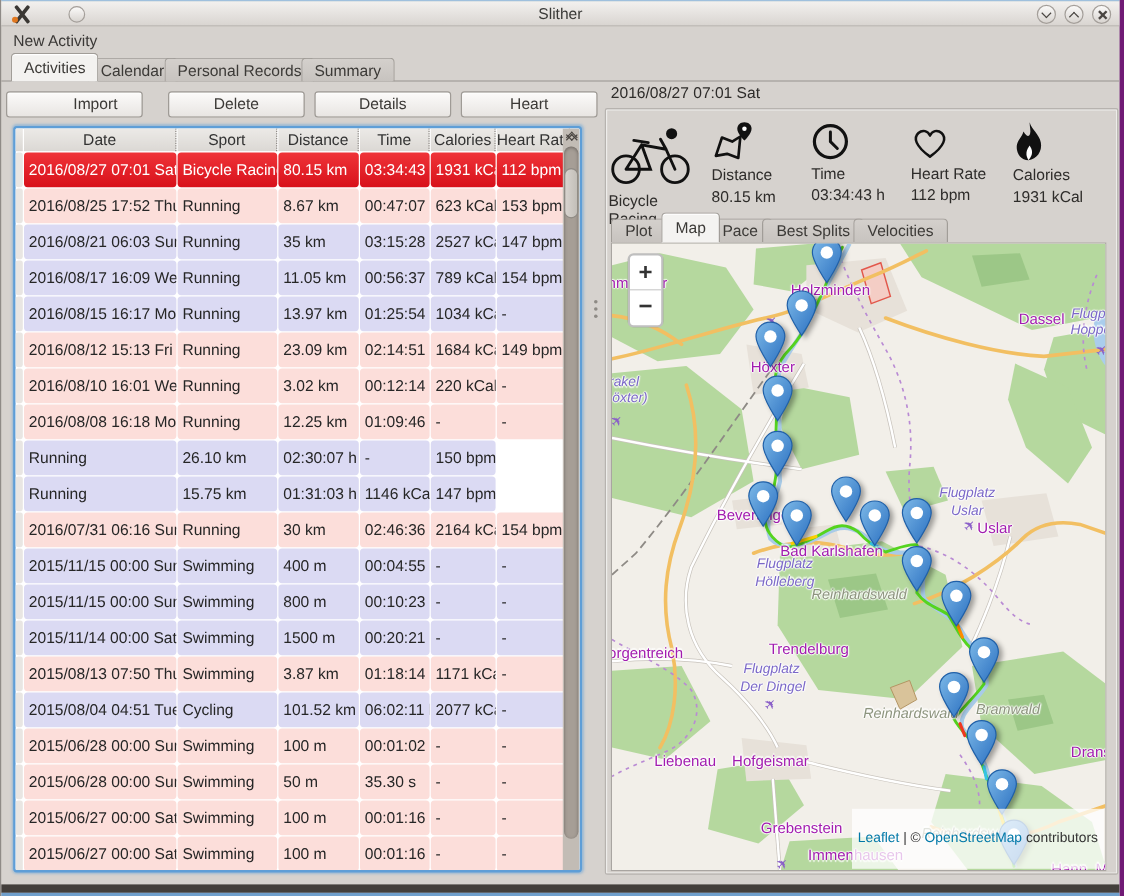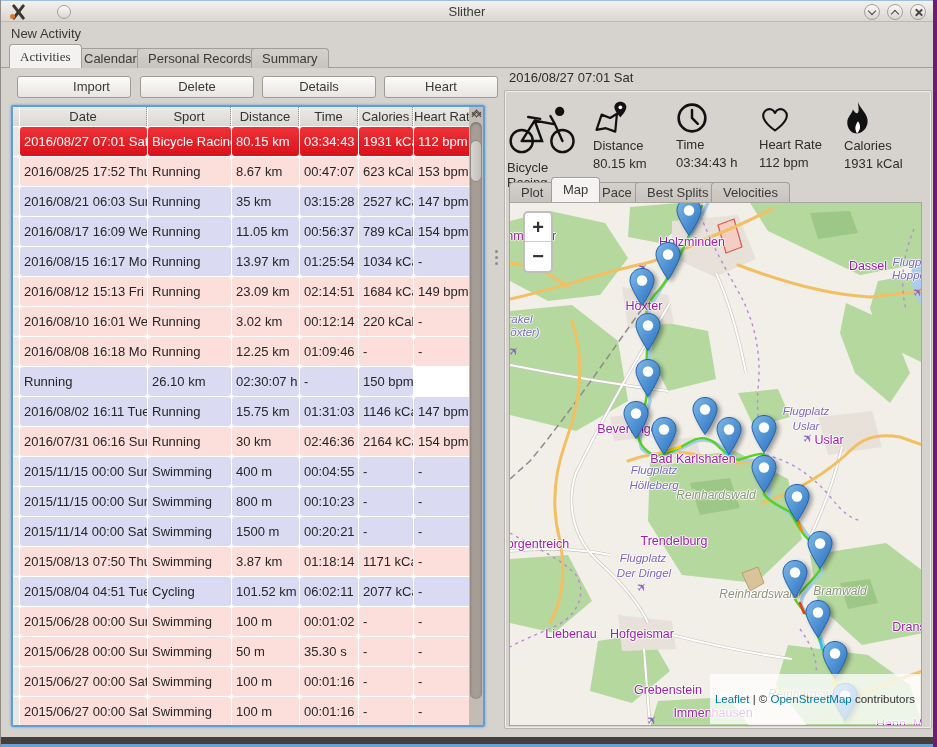--- a/index.html
+++ b/index.html
@@ -29,21 +29,21 @@
   .xg{position:absolute;left:7px;top:3px;width:1.8px;height:9px;background:#4a4642;}
   .xg.a{transform:rotate(45deg);} .xg.b{transform:rotate(-45deg);}
   
   .menubar{position:absolute;left:0;top:23px;width:100%;height:21px;}
   .menu-item{position:absolute;left:10px;top:3px;}
   .tabbar{position:absolute;left:0;top:44px;width:100%;height:24px;}
   .tabbar .rule{position:absolute;left:0;bottom:0;width:100%;height:1px;background:#a19d98;}
   .tab{position:absolute;bottom:0;height:20px;line-height:19px;padding:0 10px;
     background:linear-gradient(#d4d0cc,#c7c3bf);border:1px solid #a19d98;border-bottom:none;
     border-radius:4px 4px 0 0;color:#3c3a37;}
-  .tab.active{height:24px;line-height:23px;background:#f3f2f0;box-shadow:inset 0 1px 0 #fff;z-index:2;font-family:Liberation Serif, serif;}
+  .tab.active{height:24px;line-height:23px;background:#f3f2f0;box-shadow:inset 0 1px 0 #fff;z-index:2;}
   
   .pushbtn{position:absolute;top:76px;width:114px;height:22px;text-align:center;line-height:20px;
     background:linear-gradient(#fcfbfa,#e8e5e2);border:1px solid #9f9b96;border-radius:3px;
     box-shadow:inset 0 1px 0 #fff;color:#3b3936;}
   
   .tablewrap{position:absolute;left:10px;top:105px;width:474px;height:622px;background:#fff;
     border:2px solid #5e9ed7;border-radius:3px;box-shadow:0 0 2px 1px rgba(110,165,215,.55);overflow:hidden;}
   .thead,.trow{display:grid;grid-template-columns:6px 127px 83px 67px 58px 54px 61px;grid-gap:1px;background:#fff;}
   .thead{height:19px;margin-bottom:1px;}
   .thead .hc{background:linear-gradient(#eceae7,#dbd8d4);color:#333;text-align:center;line-height:19px;
@@ -137,21 +137,21 @@
   </div>
 
   <div class="tabbar">
     <div class="rule"></div>
     <div class="tab active" style="left:8px;">Activities</div>
     <div class="tab" style="left:72px;">Calendar</div>
     <div class="tab" style="left:136px;">Personal Records</div>
     <div class="tab" style="left:250px;">Summary</div>
   </div>
 
-  <div class="pushbtn" style="left:16px;padding-left:35px;">Import</div>
+  <div class="pushbtn" style="left:4px;padding-left:35px;">Import</div>
   <div class="pushbtn" style="left:139px;">Delete</div>
   <div class="pushbtn" style="left:261px;">Details</div>
   <div class="pushbtn" style="left:383px;">Heart</div>
 
   <div class="tablewrap">
     <div class="thead">
       <div class="hc corner"></div>
       <div class="hc">Date</div>
       <div class="hc">Sport</div>
       <div class="hc">Distance</div>
@@ -235,21 +235,20 @@
         <div class="trow blue">
     <div class="vh"></div>
     <div class="cell">Running</div>
     <div class="cell">26.10 km</div>
     <div class="cell">02:30:07 h</div>
     <div class="cell">-</div>
     <div class="cell">150 bpm</div>
   </div>
         <div class="trow blue">
     <div class="vh"></div>
-    <div class="cell">2016/08/02 16:11 Tue</div>
     <div class="cell">Running</div>
     <div class="cell">15.75 km</div>
     <div class="cell">01:31:03 h</div>
     <div class="cell">1146 kCal</div>
     <div class="cell">147 bpm</div>
   </div>
         <div class="trow pink">
     <div class="vh"></div>
     <div class="cell">2016/07/31 06:16 Sun</div>
     <div class="cell">Running</div>

